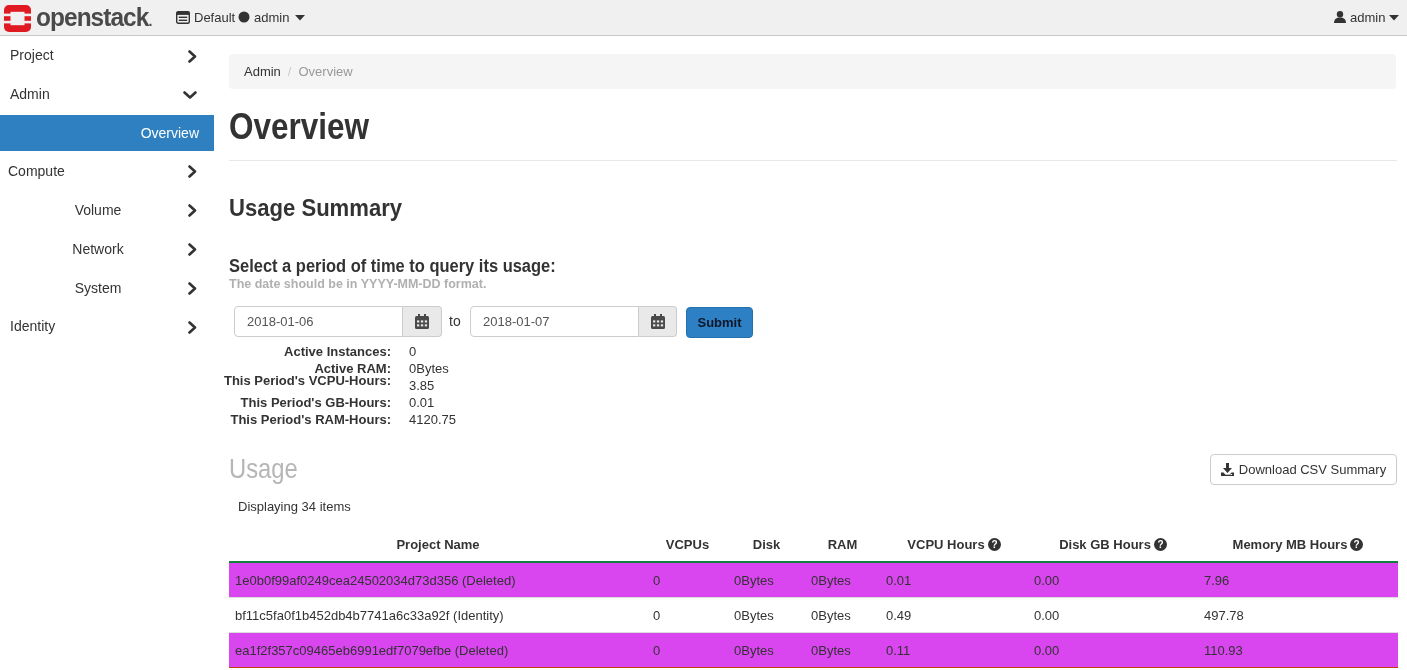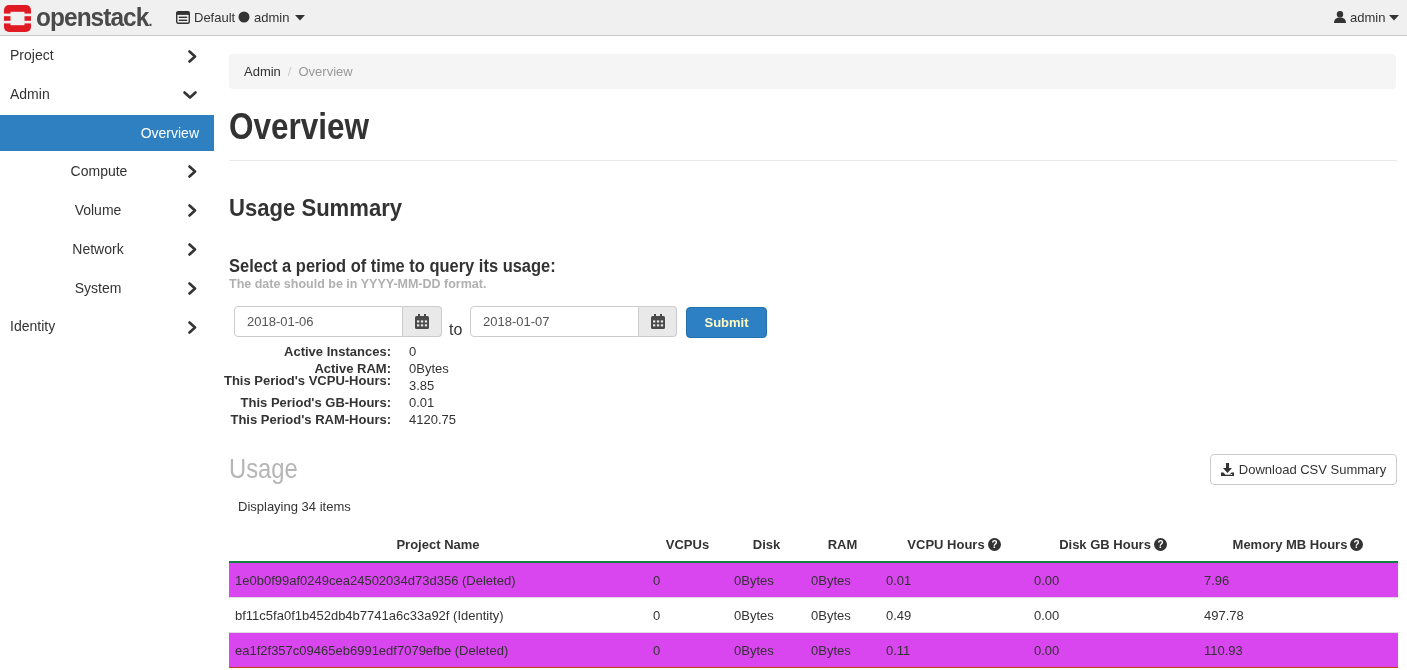--- a/index.html
+++ b/index.html
@@ -20,22 +20,22 @@
 #breadcrumb .cur{color:#999}
 h1{position:absolute;left:229px;top:111px;margin:0;font-size:36px;font-weight:bold;color:#333;line-height:32px;transform:scaleX(0.875);transform-origin:0 50%}
 #hr1{position:absolute;left:229px;top:160px;width:1168px;height:0;border-top:1px solid #e8e8e8}
 #usage-summary{position:absolute;left:229px;top:195px;margin:0;font-size:24px;font-weight:bold;line-height:26px;transform:scaleX(0.92);transform-origin:0 50%}
 #selperiod{position:absolute;left:229px;top:257px;margin:0;font-size:18px;font-weight:bold;line-height:18px;transform:scaleX(0.915);transform-origin:0 50%}
 #datenote{position:absolute;left:229px;top:277px;font-size:12.5px;font-weight:bold;color:#b0b0b0}
 
 .igroup{position:absolute;top:306px;height:31px}
 .igroup .inp{position:absolute;left:0;top:0;height:31px;background:#fff;border:1px solid #ccc;border-radius:4px 0 0 4px;box-sizing:border-box;line-height:29px;padding-left:12px;color:#555;font-size:13px}
 .igroup .cbtn{position:absolute;top:0;height:31px;background:#e9e9e9;border:1px solid #ccc;border-left:none;border-radius:0 4px 4px 0;box-sizing:border-box}
-#to-label{position:absolute;left:449px;top:314px;line-height:31px;font-size:16px}
-#submit{position:absolute;left:686px;top:307px;width:81px;height:31px;background:#2e80c4;border:1px solid #2471ae;border-radius:4px;box-sizing:border-box;color:#fef9c3;font-weight:bold;font-size:13px;text-align:center;line-height:29px}
+#to-label{position:absolute;left:449px;top:306px;line-height:31px;font-size:14px}
+#submit{position:absolute;left:686px;top:307px;width:67px;height:31px;background:#2e80c4;border:1px solid #2471ae;border-radius:4px;box-sizing:border-box;color:#0f172a;font-weight:bold;font-size:13px;text-align:center;line-height:29px}
 
 .stat-l{position:absolute;width:220px;right:1016px;text-align:right;font-weight:bold;font-size:13px;line-height:17px}
 .stat-v{position:absolute;left:409px;font-size:13px;line-height:17px}
 
 #usage-h{position:absolute;left:229px;top:454px;font-size:28px;color:#b6b6b6;line-height:30px;transform:scaleX(0.85);transform-origin:0 50%}
 #dlbtn{position:absolute;left:1210px;top:454px;width:187px;height:31px;border:1px solid #ccc;border-radius:4px;box-sizing:border-box;background:#fff;text-align:center;line-height:29px;font-size:13px;color:#333}
 #displaying{position:absolute;left:238px;top:499px;font-size:13px}
 
 table{position:absolute;left:229px;top:528px;width:1169px;border-collapse:collapse;font-size:13px;color:#333}
 th{font-weight:bold;text-align:center;padding:7px 6px 8px 6px;border-bottom:2px solid #15803d;height:18px;box-sizing:content-box}
@@ -85,21 +85,21 @@
     </svg>
 </div>
 <div class="snav" style="top:75px;height:39px;line-height:39px">
     <span style="position:absolute;left:10px">Admin</span>
   <svg class="abs" style="left:183px;top:16px" width="14" height="9" viewBox="0 0 14 9">
       <polyline points="1.5,1.5 7,6.5 12.5,1.5" fill="none" stroke="#333" stroke-width="2.6" stroke-linecap="round" stroke-linejoin="round"></polyline>
     </svg>
 </div>
 <div id="active-item">Overview</div>
 <div class="snav" style="top:152px;height:38px;line-height:38px">
-    <span style="position:absolute;left:1px;width:196px;text-align:center">Compute</span>
+    <span style="position:absolute;left:8px;width:196px;text-align:left">Compute</span>
   <svg class="chev" style="top:13px" width="9" height="13" viewBox="0 0 9 13">
       <polyline points="1.5,1.5 7,6.5 1.5,11.5" fill="none" stroke="#333" stroke-width="2.6" stroke-linecap="round" stroke-linejoin="round"></polyline>
     </svg>
 </div>
 <div class="snav" style="top:191px;height:38px;line-height:38px">
     <span style="position:absolute;left:0;width:196px;text-align:center">Volume</span>
   <svg class="chev" style="top:13px" width="9" height="13" viewBox="0 0 9 13">
       <polyline points="1.5,1.5 7,6.5 1.5,11.5" fill="none" stroke="#333" stroke-width="2.6" stroke-linecap="round" stroke-linejoin="round"></polyline>
     </svg>
 </div>

